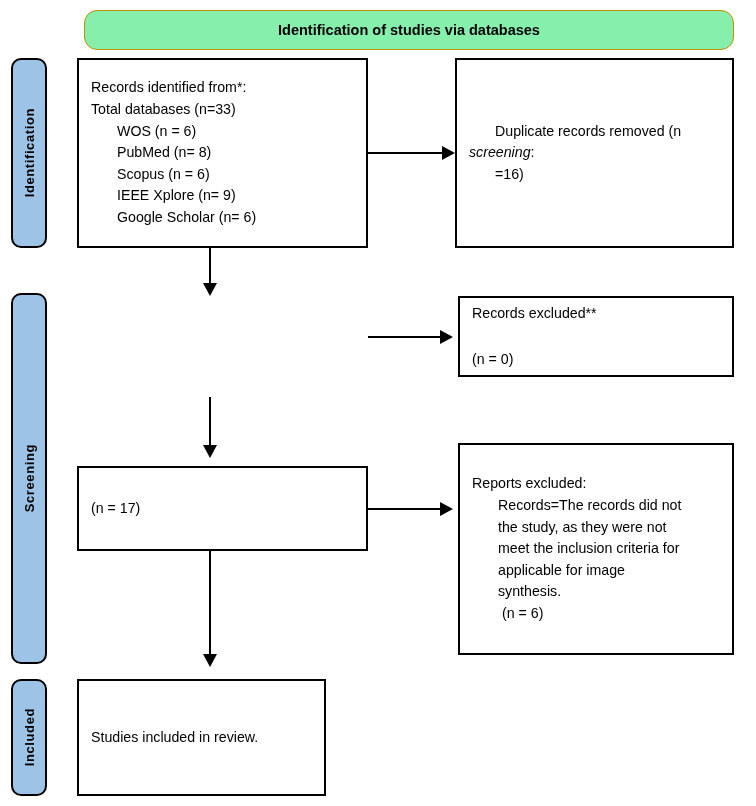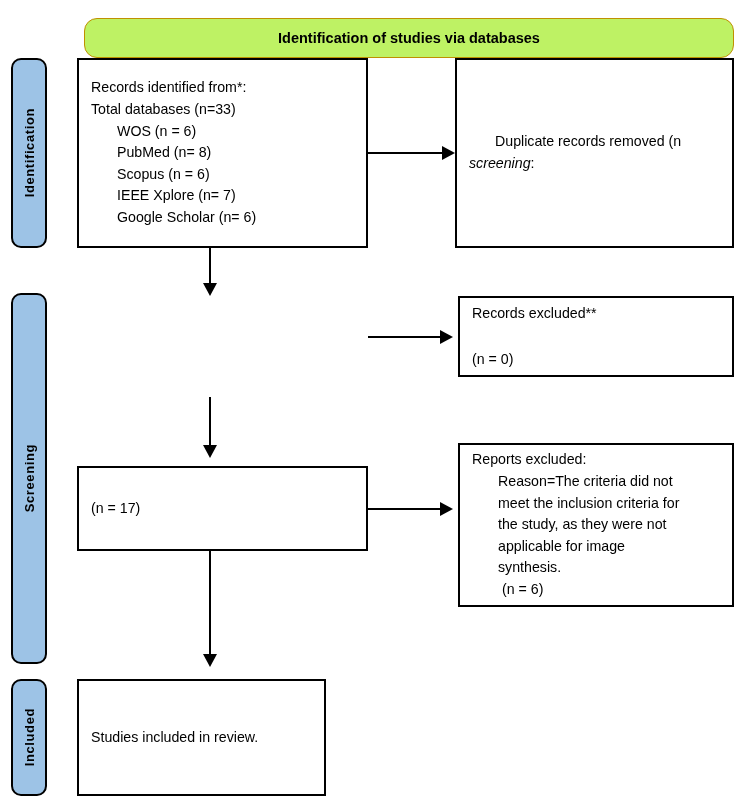--- a/index.html
+++ b/index.html
@@ -36,28 +36,27 @@
     font-weight: bold;
     font-size: 13px;
     letter-spacing: 0.6px;
     color: #000000;
     white-space: nowrap;
   }
 
   
   .banner {
     position: absolute;
-    background: #bef264;
+    background: #86efac;
     border: 1px solid #BF9000;
     border-radius: 13px;
     box-sizing: border-box;
     display: flex;
     align-items: center;
     justify-content: center;
-    margin-top: 8px;
   }
   .banner-title {
     font-weight: bold;
     font-size: 14.5px;
     color: #000000;
   }
 
   
   .flow-box {
     position: absolute;
@@ -122,27 +121,28 @@
   <div class="phase-pill" style="left:11px; top:679px; width:36px; height:117px;">
     <span class="phase-label">Included</span>
   </div>
 
   <div class="flow-box" style="left:77px; top:58px; width:291px; height:190px;">
     <div class="line">Records identified from*:</div>
     <div class="line">Total databases (n=33)</div>
     <div class="line indent">WOS (n = 6)</div>
     <div class="line indent">PubMed (n= 8)</div>
     <div class="line indent">Scopus (n = 6)</div>
-    <div class="line indent">IEEE Xplore (n= 7)</div>
+    <div class="line indent">IEEE Xplore (n= 9)</div>
     <div class="line indent">Google Scholar (n= 6)</div>
   </div>
 
   <div class="flow-box" style="left:455px; top:58px; width:279px; height:190px;">
     <div class="line indent">Duplicate records removed (n</div>
     <div class="line"><span class="ital-run">screening</span><span>:</span></div>
+    <div class="line indent">=16)</div>
   </div>
 
   <div class="conn-line-h" style="left:368px; top:152px; width:74px;"></div>
   <div class="arrow-right" style="left:442px; top:146px;"></div>
 
   <div class="conn-line-v" style="left:209px; top:248px; height:35px;"></div>
   <div class="arrow-down" style="left:203px; top:283px;"></div>
 
 
   <div class="flow-box" style="left:458px; top:296px; width:276px; height:81px;gap:24px;">
@@ -153,25 +153,25 @@
   <div class="conn-line-h" style="left:368px; top:336px; width:72px;"></div>
   <div class="arrow-right" style="left:440px; top:330px;"></div>
 
   <div class="conn-line-v" style="left:209px; top:397px; height:48px;"></div>
   <div class="arrow-down" style="left:203px; top:445px;"></div>
 
   <div class="flow-box" style="left:77px; top:466px; width:291px; height:85px;">
     <div class="line">(n = 17)</div>
   </div>
 
-  <div class="flow-box" style="left:458px; top:443px; width:276px; height:164px;">
+  <div class="flow-box" style="left:458px; top:443px; width:276px; height:212px;">
     <div class="line">Reports excluded:</div>
-    <div class="line indent">Reason=The criteria did not</div>
+    <div class="line indent">Records=The records did not</div>
+    <div class="line indent">the study, as they were not</div>
     <div class="line indent">meet the inclusion criteria for</div>
-    <div class="line indent">the study, as they were not</div>
     <div class="line indent">applicable for image</div>
     <div class="line indent">synthesis.</div>
     <div class="line indent"> (n = 6)</div>
   </div>
 
   <div class="conn-line-h" style="left:368px; top:508px; width:72px;"></div>
   <div class="arrow-right" style="left:440px; top:502px;"></div>
 
   <div class="conn-line-v" style="left:209px; top:551px; height:103px;"></div>
   <div class="arrow-down" style="left:203px; top:654px;"></div>

